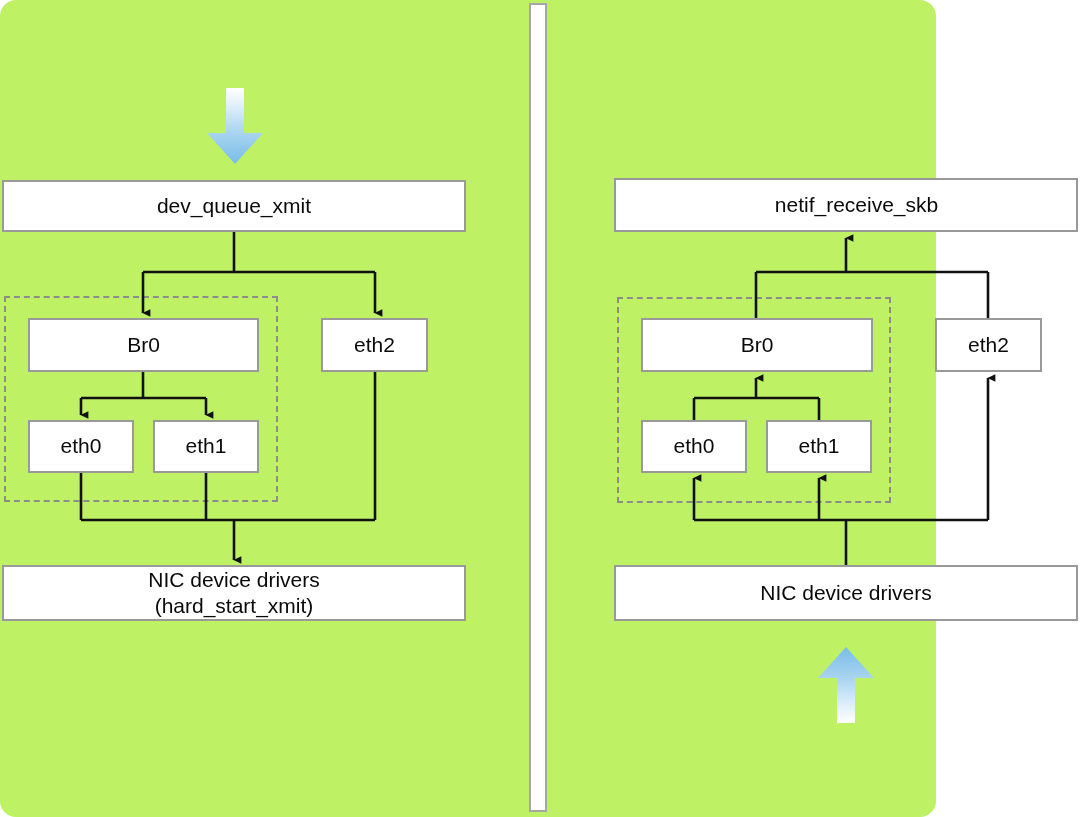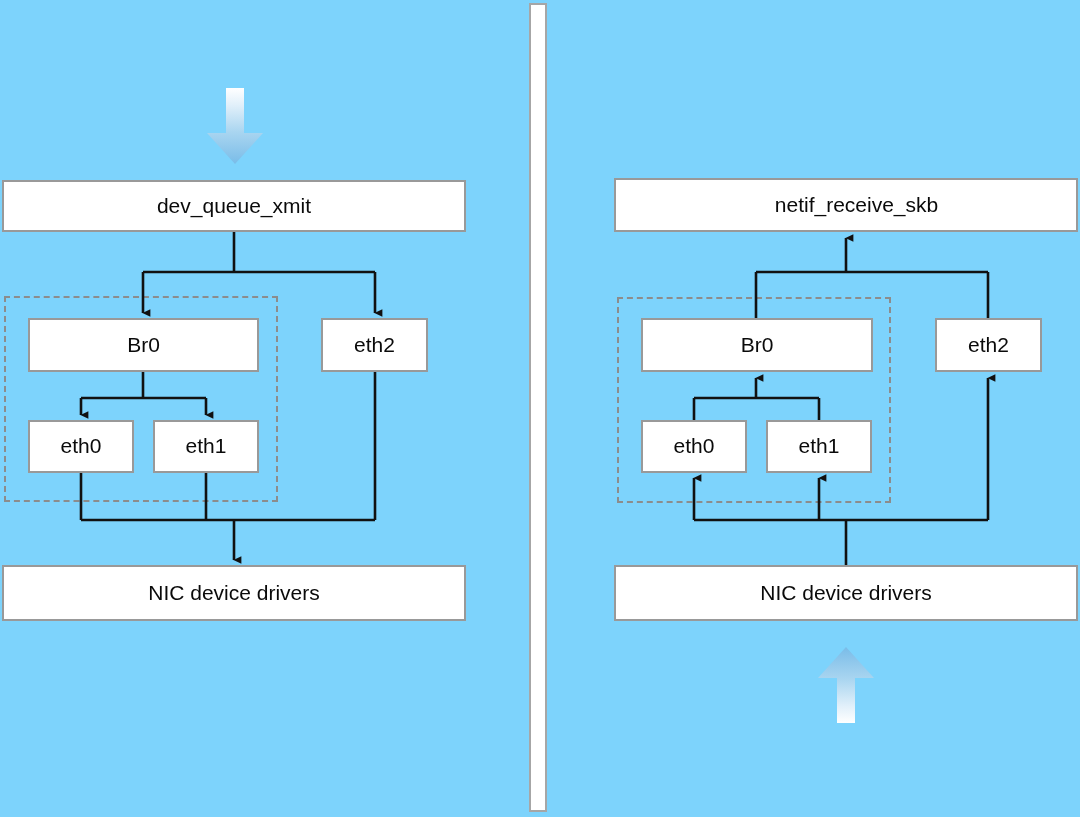--- a/index.html
+++ b/index.html
@@ -1,18 +1,18 @@
 <!DOCTYPE html>
 <html><head>
 <meta charset="utf-8">
 <title>Linux bridge packet flow diagram</title>
 <style>
   html,body{margin:0;padding:0;background:#ffffff;}
   body{width:1080px;height:817px;font-family:"Liberation Sans",sans-serif;overflow:hidden;}
-  #canvas{position:relative;width:1080px;height:817px;background:#7dd3fc;}
+  #canvas{position:relative;width:936px;height:817px;background:#bef264;border-radius:16px;}
   .box{position:absolute;box-sizing:border-box;background:#ffffff;border:2px solid #999999;
        display:flex;align-items:center;justify-content:center;text-align:center;
        font-size:21px;color:#0a0a0a;line-height:1.25;z-index:3;}
   .box.two-line{font-size:21px;}
   .dashed{position:absolute;box-sizing:border-box;border:2px dashed #8c8c8c;background:transparent;z-index:1;}
   .divider{position:absolute;box-sizing:border-box;border:2px solid #a6a6a6;background:#ffffff;z-index:5;}
   svg.wires{position:absolute;left:0;top:0;width:1080px;height:817px;z-index:2;pointer-events:none;}
   .arrow-blue{position:absolute;z-index:4;}
   .lbl{white-space:pre-line;pointer-events:none;}
 </style>
@@ -91,20 +91,21 @@
   <div class="box" style="left:153px;top:420px;width:106px;height:53px;">
     <span class="lbl">eth1</span>
   </div>
 
   <div class="box" style="left:321px;top:318px;width:107px;height:54px;">
     <span class="lbl">eth2</span>
   </div>
 
   <div class="box two-line" style="left:2px;top:565px;width:464px;height:56px;flex-direction:column;">
     <span class="lbl">NIC device drivers</span>
+    <span class="lbl">(hard_start_xmit)</span>
   </div>
 
   <div class="arrow-blue" style="left:205px;top:88px;width:60px;height:78px;">
     <svg width="60" height="78" viewBox="0 0 60 78">
       <defs>
         <linearGradient id="gdown" x1="0" y1="0" x2="0" y2="1">
           <stop offset="0%" stop-color="#ffffff"></stop>
           <stop offset="22%" stop-color="#e2f0fa"></stop>
           <stop offset="58%" stop-color="#a9d5f0"></stop>
           <stop offset="100%" stop-color="#79bce8"></stop>

